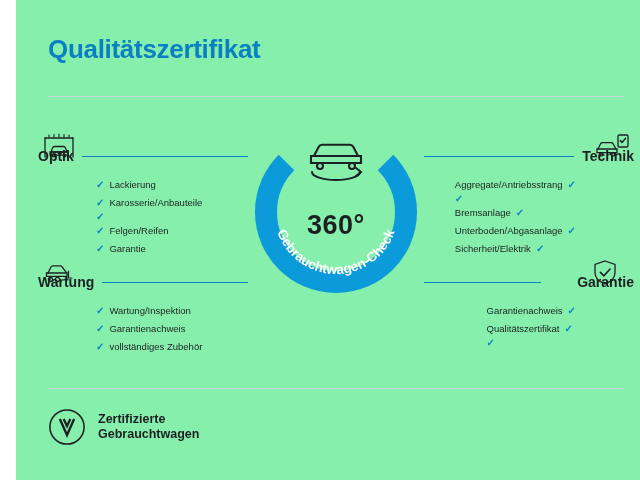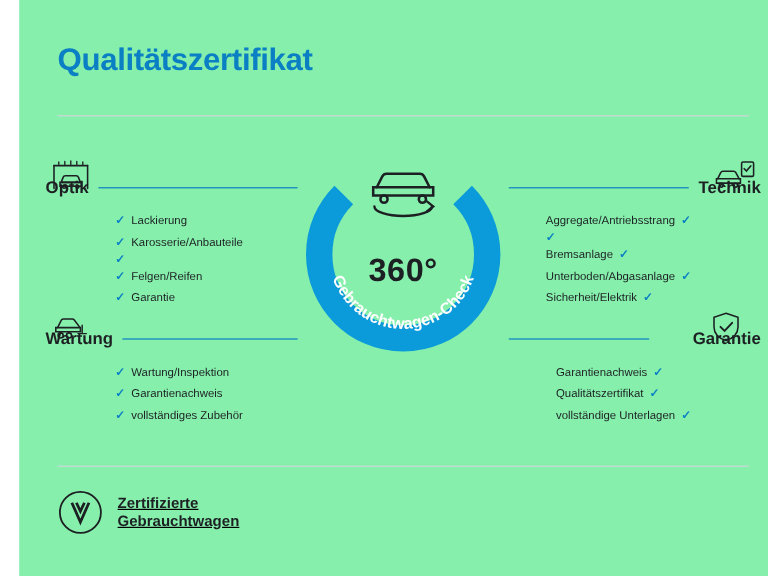--- a/index.html
+++ b/index.html
@@ -152,21 +152,20 @@
   .car-top svg { display: block; width: 100%; height: 100%; }
 
   
   .brand {
     position: absolute;
     left: 32px;
     top: 408px;
     display: flex;
     align-items: center;
     gap: 12px;
-    text-decoration: underline;
   }
   .vw-logo { width: 38px; height: 38px; color: #1c2023; }
   .vw-logo svg { display: block; width: 100%; height: 100%; }
   .brand-text {
     font-size: 12.5px;
     font-weight: bold;
     color: #1c2023;
     line-height: 15px;
   }
 </style>
@@ -293,21 +292,20 @@
     <li>
       <span class="check">✓</span>
       <span>Garantienachweis</span>
     </li>
     <li>
       <span class="check">✓</span>
       <span>Qualitätszertifikat</span>
     </li>
     <li>
       <span class="check">✓</span>
-      <span>vollständige Unterlagen</span>
     </li>
   </ul>
 
   <div class="badge">
     <svg viewBox="0 0 176 176">
       <defs>
         <path id="arcpath" d="M 26 88 A 62 62 0 1 0 150 88" fill="none"></path>
       </defs>
       <path d="M 88 18
                A 70 70 0 1 1 18 88" fill="none" stroke="#0b9ada" stroke-width="22" stroke-linecap="butt" transform="rotate(45 88 88)"></path>

